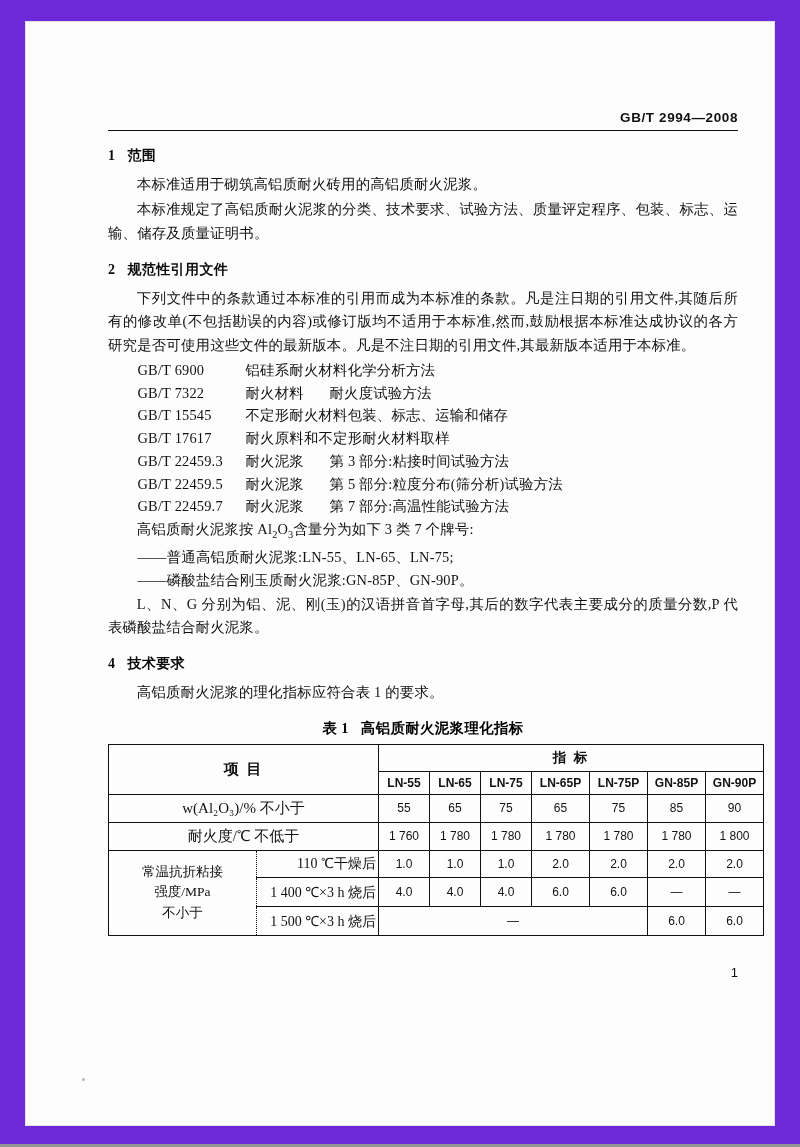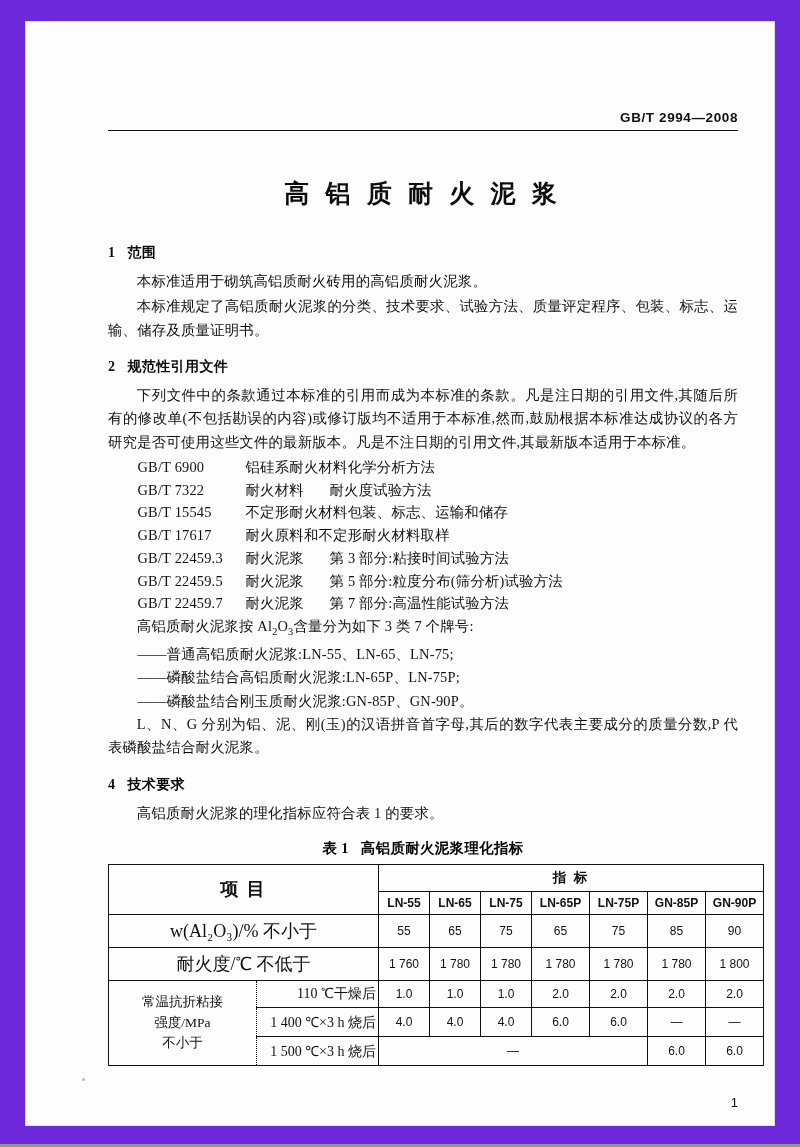--- a/index.html
+++ b/index.html
@@ -145,21 +145,21 @@
     letter-spacing: 2px;
     font-family: "Liberation Serif", serif;
     font-size: 13.5px;
   }
   table.spec .colhead {
     font-weight: bold;
     font-size: 12px;
   }
   table.spec td.itemcell {
     font-family: "Liberation Serif", serif;
-    font-size: 18px;
+    font-size: 15px;
   }
   table.spec td.left-lbl {
     font-family: "Liberation Serif", serif;
     font-size: 13.5px;
     line-height: 1.5;
     border-right: none;
   }
   table.spec td.sub-lbl {
     text-align: right;
     padding-left: 8px;
@@ -187,21 +187,20 @@
 <body>
 
 <div class="page">
   <div class="sheet">
     <div class="spk" style="left:56px; top:1056px;"></div>
     <div class="content">
 
       <div class="hdr">GB/T 2994—2008</div>
       <div class="hdr-rule"></div>
 
-      <div class="doc-title">高 铝 质 耐 火 泥 浆</div>
 
       <div class="sec-head">
         <span class="num">1</span><span>范围</span>
       </div>
       <p class="para">本标准适用于砌筑高铝质耐火砖用的高铝质耐火泥浆。</p>
       <p class="para">本标准规定了高铝质耐火泥浆的分类、技术要求、试验方法、质量评定程序、包装、标志、运输、储存及质量证明书。</p>
 
       <div class="sec-head">
         <span class="num">2</span><span>规范性引用文件</span>
       </div>
@@ -226,21 +225,20 @@
         <p class="ref-line">
           <span class="code">GB/T 22459.5</span><span class="ttl">耐火泥浆</span><span>第 5 部分:粒度分布(筛分析)试验方法</span>
         </p>
         <p class="ref-line">
           <span class="code">GB/T 22459.7</span><span class="ttl">耐火泥浆</span><span>第 7 部分:高温性能试验方法</span>
         </p>
       </div>
 
       <p class="para"><span>高铝质耐火泥浆按 Al</span><sub>2</sub><span>O</span><sub>3</sub><span>含量分为如下 3 类 7 个牌号:</span></p>
       <p class="dash-line">——普通高铝质耐火泥浆:LN-55、LN-65、LN-75;</p>
-      <p class="dash-line">——磷酸盐结合高铝质耐火泥浆:LN-65P、LN-75P;</p>
       <p class="dash-line">——磷酸盐结合刚玉质耐火泥浆:GN-85P、GN-90P。</p>
       <p class="para">L、N、G 分别为铝、泥、刚(玉)的汉语拼音首字母,其后的数字代表主要成分的质量分数,P 代表磷酸盐结合耐火泥浆。</p>
 
       <div class="sec-head">
         <span class="num">4</span><span>技术要求</span>
       </div>
       <p class="para">高铝质耐火泥浆的理化指标应符合表 1 的要求。</p>
 
       <div class="tbl-cap">
         <span class="capnum">表 1</span><span>高铝质耐火泥浆理化指标</span>

